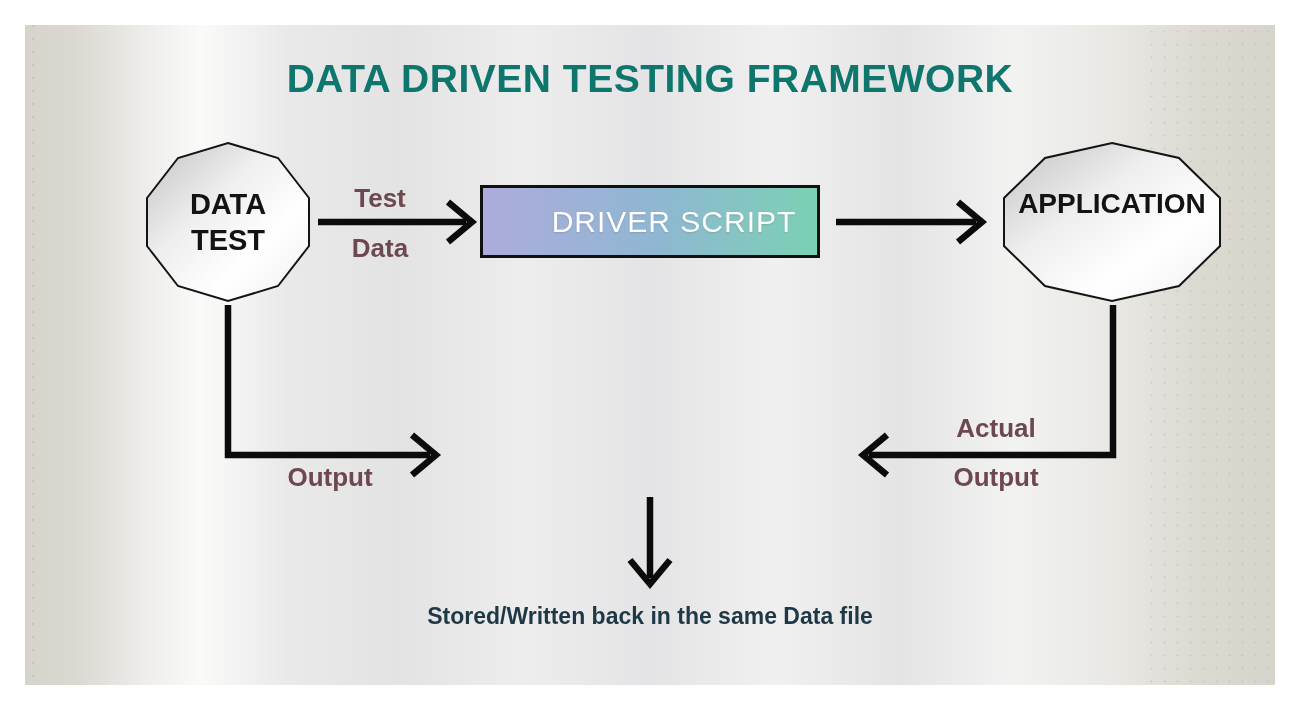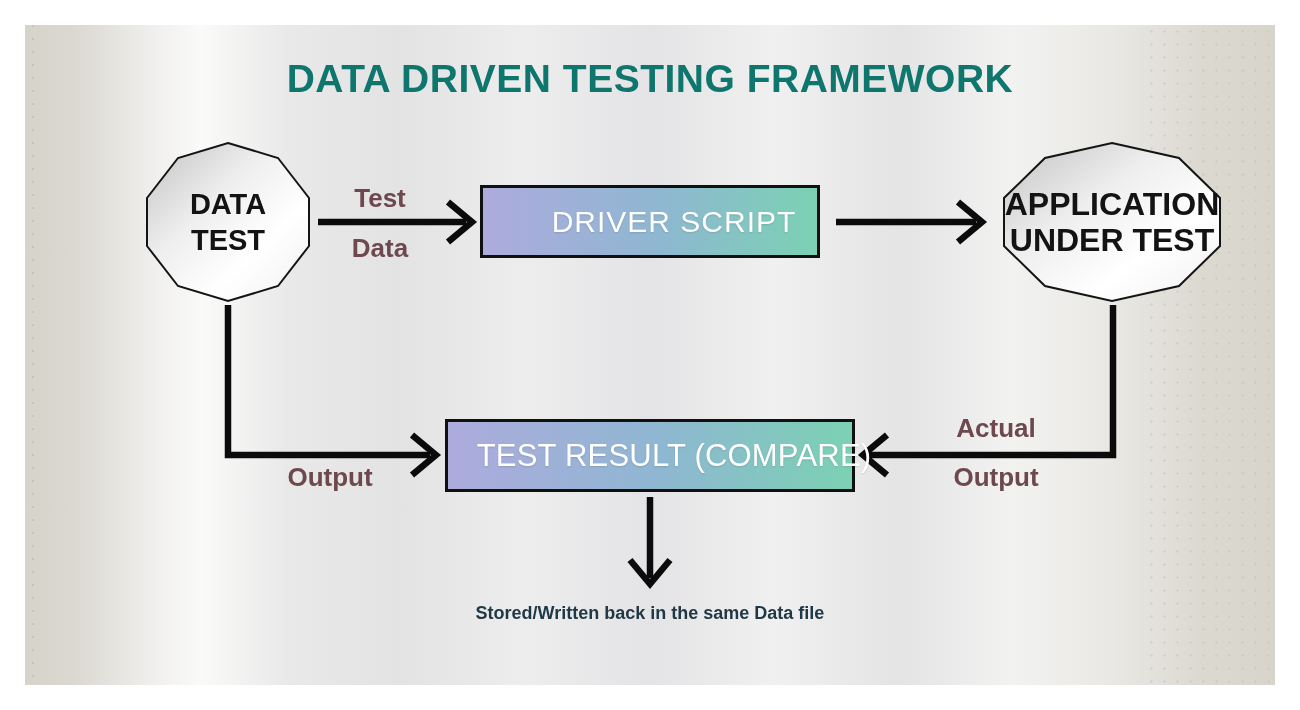--- a/index.html
+++ b/index.html
@@ -38,21 +38,21 @@
   }
   svg.overlay{position:absolute;left:0;top:0;width:1300px;height:710px;}
   .arrow{fill:none;stroke:var(--arrow,#0b0b0b);stroke-width:6.5;stroke-linejoin:miter;}
   .shape{stroke:#141414;stroke-width:2;}
   
   .node-label{
     position:absolute;text-align:center;color:#131313;
     font-weight:600;line-height:36px;
   }
   .node-label.df{left:148px;top:186px;width:160px;font-size:29px;}
-  .node-label.aut{left:997px;top:186px;width:230px;font-size:32px;}
+  .node-label.aut{left:997px;top:186px;width:230px;font-size:28px;}
   
   .gbox{
     position:absolute;box-sizing:border-box;
     border:3px solid #101010;
     background:linear-gradient(92deg, var(--box_g1,#adabdd) 0%, var(--box_g2,#8fb7d2) 52%, var(--box_g3,#7bd1b3) 100%);
     color:#ffffff;display:flex;align-items:center;justify-content:center;
     text-shadow:0 1px 2px rgba(0,0,0,.12);
     white-space:nowrap;
     padding-left:48px;
   }
@@ -66,21 +66,21 @@
   }
   .lbl-test{left:330px;top:183px;width:100px;}
   .lbl-data{left:330px;top:233px;width:100px;}
   .lbl-expected{left:255px;top:413px;width:150px;}
   .lbl-exp-output{left:255px;top:462px;width:150px;}
   .lbl-actual{left:921px;top:413px;width:150px;}
   .lbl-act-output{left:921px;top:462px;width:150px;}
   .note{
     position:absolute;left:0;top:603px;width:1300px;text-align:center;
     color:var(--note_text,#1f3845);
-    font-size:18px;font-weight:600;
+    font-size:23px;font-weight:600;
   }
 </style>
 </head>
 <body>
 
 <div class="stage">
   <div class="canvas">
     <div class="dots-left"></div>
     <div class="dots-right"></div>
   </div>
@@ -117,30 +117,26 @@
     <polyline class="arrow" points="630,560 650,584 670,560"></polyline>
   </svg>
 
   <div class="node-label df">
     <div>DATA</div>
     <div>TEST</div>
   </div>
 
   <div class="node-label aut">
     <div>APPLICATION</div>
-    <div>UNDER TEST</div>
   </div>
 
   <div class="gbox driver">
     <span>DRIVER SCRIPT</span>
   </div>
 
-  <div class="gbox result">
-    <span>TEST RESULT (COMPARE)</span>
-  </div>
 
   <div class="edge-label lbl-test">Test</div>
   <div class="edge-label lbl-data">Data</div>
 
   <div class="edge-label lbl-exp-output">Output</div>
 
   <div class="edge-label lbl-actual">Actual</div>
   <div class="edge-label lbl-act-output">Output</div>
 
   <div class="note">Stored/Written back in the same Data file</div>

